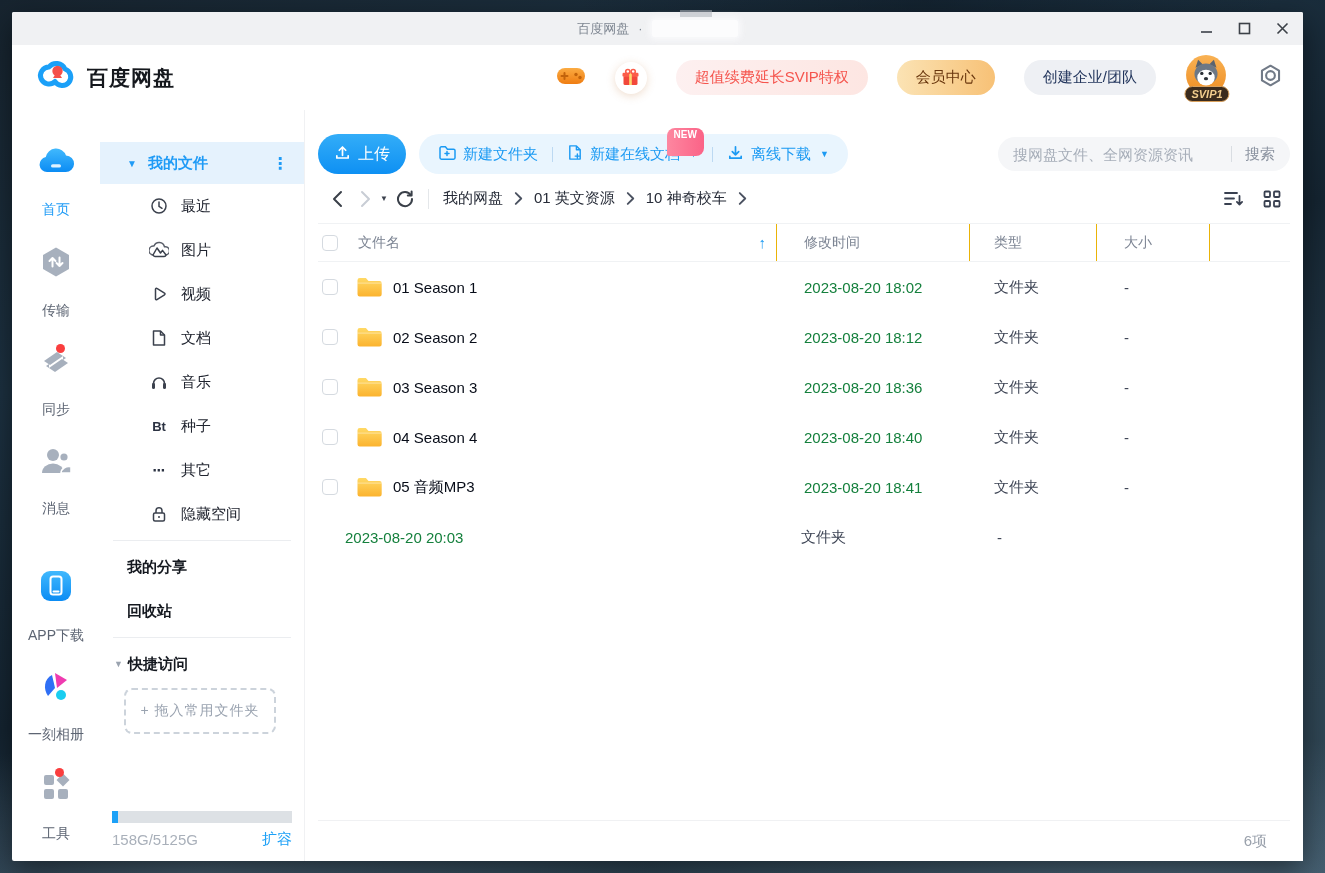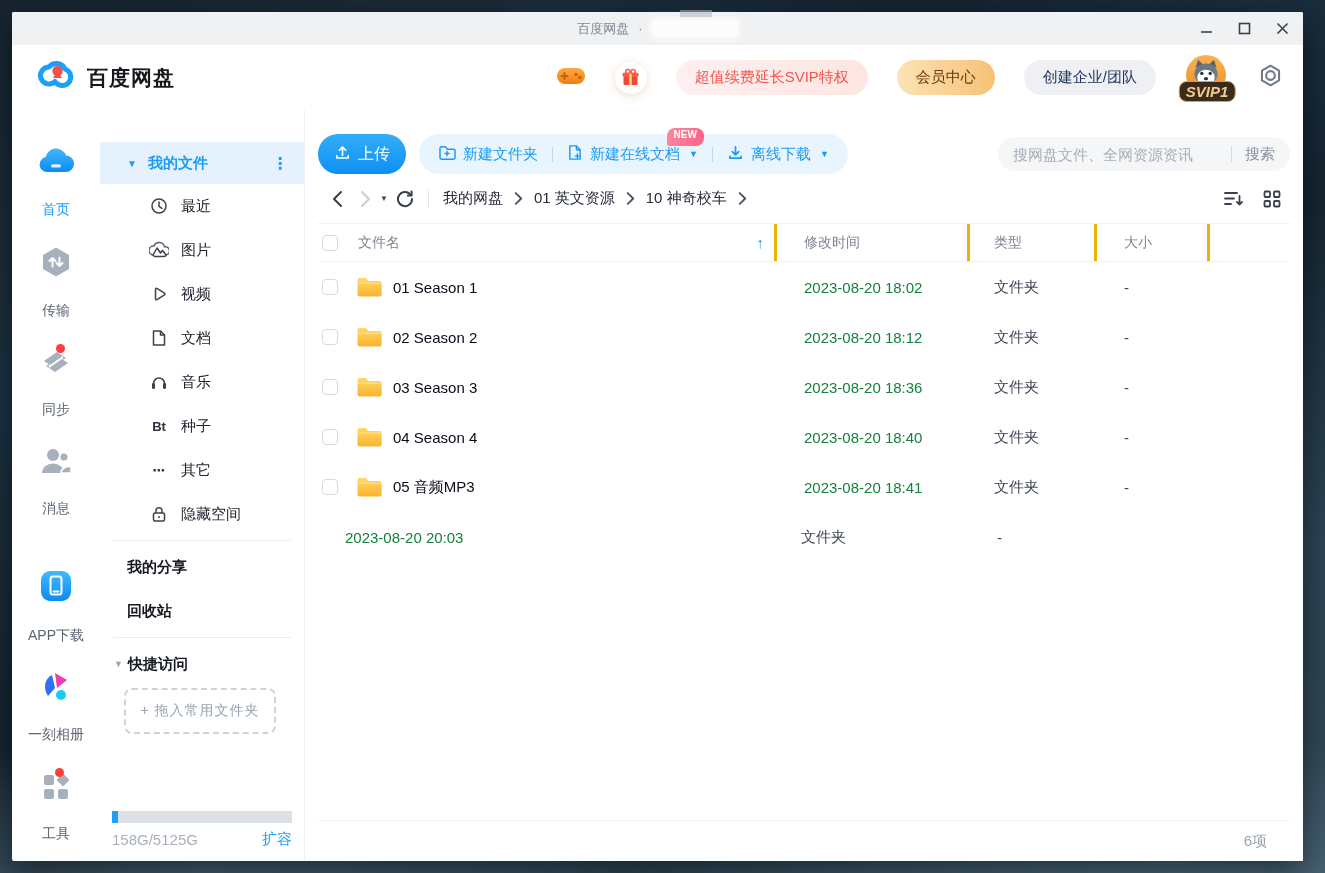--- a/index.html
+++ b/index.html
@@ -36,21 +36,21 @@
   .brand-text { font-size:21px; font-weight:bold; color:#15181d; letter-spacing:1px; }
   .header-right { margin-left:auto; display:flex; align-items:center; gap:29px; }
   .gift-wrap { width:32px; height:32px; border-radius:50%; background:#fff;
     box-shadow:0 2px 8px rgba(190,120,60,.25); display:flex; align-items:center; justify-content:center; }
   .pill { height:35px; border-radius:18px; display:flex; align-items:center; padding:0 19px; font-size:15px; cursor:pointer; }
   .pill-svip { background:linear-gradient(90deg,#fdf0f0,#fde6e2); color:#f5544d; }
   .pill-member { background:linear-gradient(90deg,#fbe3b4,#f7c176); color:#69360d; }
   .pill-team { background:#eef0f4; color:#22355c; }
   .avatar-wrap { position:relative; width:44px; height:48px; cursor:pointer; }
   .avatar-badge { position:absolute; left:50%; transform:translateX(-50%); bottom:0;
-    background:#3b2b1d; border:1px solid #d9a05b; color:#f2cd8e; font-size:15px; font-style:italic;
+    background:#3b2b1d; border:1px solid #d9a05b; color:#f2cd8e; font-size:11px; font-style:italic;
     font-weight:bold; border-radius:8px; padding:1px 6px; white-space:nowrap; }
 
   
   .app-body { flex:1; display:flex; min-height:0; }
 
   
   .nav-rail { width:88px; flex:0 0 88px; display:flex; flex-direction:column; align-items:center;
     padding:36px 0 26px 0; }
   .rail-item { display:flex; flex-direction:column; align-items:center; gap:19px; margin-bottom:26px;
     cursor:pointer; position:relative; }
@@ -89,21 +89,21 @@
   .toolbar { display:flex; align-items:center; padding:24px 13px 0 13px; flex:0 0 64px; }
   .upload-btn { width:88px; height:40px; border-radius:20px;
     background:linear-gradient(180deg,#33adf8,#0e90f3);
     color:#fff; font-size:16px; display:flex; align-items:center; justify-content:center; gap:7px; cursor:pointer; }
   .tool-group { margin-left:13px; height:40px; background:#e9f5fe; border-radius:20px;
     display:flex; align-items:center; padding:0 19px; }
   .tg-item { display:flex; align-items:center; gap:7px; color:#1b9af3; font-size:15px; cursor:pointer; position:relative; }
   .tg-tri { font-size:9px; margin-left:2px; }
   .tg-div { width:1px; height:15px; background:#bcd9f2; margin:0 14px; }
   .new-badge { position:absolute; top:-16px; right:-6px; background:linear-gradient(90deg,#fd87a0,#fb6387);
-    color:#fff; font-size:10px; font-weight:bold; padding:1px 7px 6px; border-radius:8px 8px 8px 2px; }
+    color:#fff; font-size:10px; font-weight:bold; padding:1px 7px 16px; border-radius:8px 8px 8px 2px; }
   .search-box { margin-left:auto; width:292px; height:34px; background:#f5f6f8; border-radius:17px;
     display:flex; align-items:center; padding:0 15px; }
   .search-input { flex:1; border:none; outline:none; background:transparent; font-size:15px; color:#333;
     font-family:inherit; min-width:0; }
   .search-input::placeholder { color:#a7aeb9; }
   .search-div { width:1px; height:16px; background:#d9dde2; margin:0 4px 0 8px; }
   .search-label { color:#8b93a0; font-size:15px; margin-left:9px; cursor:pointer; }
 
   .crumb-row { height:49px; flex:0 0 49px; display:flex; align-items:center; padding:0 13px 0 21px; }
   .nav-arrow { display:flex; align-items:center; justify-content:center; width:22px; height:22px; cursor:pointer; }
@@ -111,21 +111,21 @@
   .crumb-vdiv { width:1px; height:20px; background:#e4e7ea; margin:0 14px 0 12px; }
   .crumbs { display:flex; align-items:center; font-size:15px; color:#272c38; }
   .crumb { cursor:pointer; }
   .crumb-sep { margin:0 11px; display:flex; align-items:center; }
   .view-icons { margin-left:auto; display:flex; align-items:center; gap:19px; padding-right:9px; }
   .view-icons > div { cursor:pointer; display:flex; align-items:center; }
 
   .file-table { margin:0 13px; }
   .t-head { display:grid; grid-template-columns:459px 193px 127px 113px 1fr; height:39px; align-items:center;
     border-top:1px solid #f0f2f4; border-bottom:1px solid #f0f2f4; }
-  .th { font-size:14px; color:#7c8493; height:100%; display:flex; align-items:center; border-right:3px solid #eab308; }
+  .th { font-size:14px; color:#7c8493; height:100%; display:flex; align-items:center; border-right:1px solid #eab308; }
   .th:last-child { border-right:none; }
   .th-name { padding-left:4px; }
   .th-time { padding-left:27px; } .th-type { padding-left:24px; } .th-size { padding-left:27px; }
   .sort-arrow { margin-left:auto; margin-right:10px; color:#1b9af3; font-size:15px; font-weight:bold; cursor:pointer; }
   .checkbox { width:16px; height:16px; border:1.5px solid #d5dae0; border-radius:4px; background:#fff; cursor:pointer; flex:0 0 16px; }
   .t-row { display:grid; grid-template-columns:459px 193px 127px 113px 1fr; height:50px; align-items:center; cursor:pointer; }
   .cell-name { display:flex; align-items:center; gap:0; padding-left:4px; min-width:0; }
   .cell-name .checkbox { margin-right:18px; }
   .folder-ic { margin-right:11px; flex:0 0 26px; display:flex; }
   .fname { font-size:15px; color:#070c18; white-space:nowrap; overflow:hidden; text-overflow:ellipsis; }

